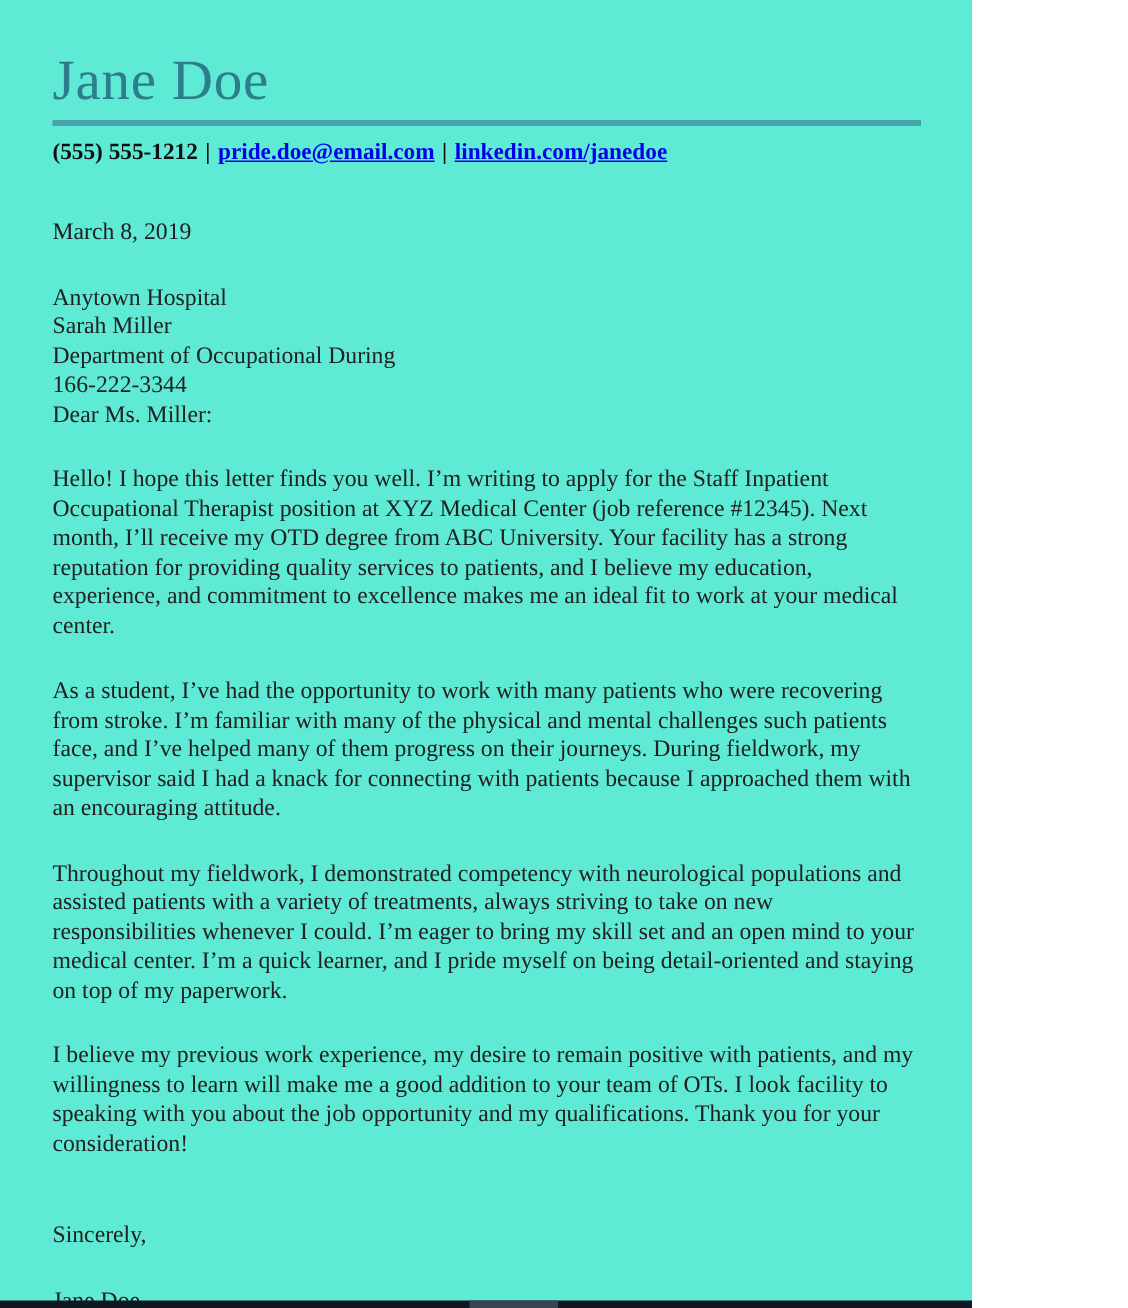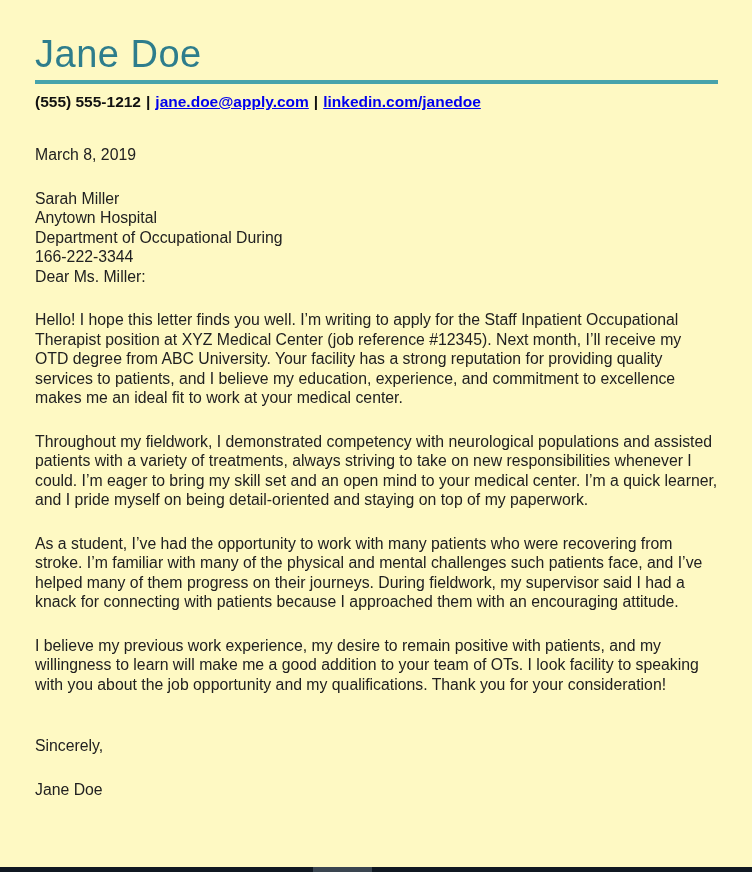--- a/index.html
+++ b/index.html
@@ -2,24 +2,24 @@
 <html><head>
 <meta charset="utf-8">
 <style>
   html, body {
     margin: 0;
     padding: 0;
     background: #ffffff;
   }
   .page {
     position: relative;
-    width: 752px;
+    width: 648px;
     height: 872px;
-    background: #fef9c3;
-    font-family: Liberation Sans, sans-serif;
+    background: #5eead4;
+    font-family: Liberation Serif, serif;
     color: #212121;
     overflow: hidden;
     box-sizing: border-box;
   }
   .content {
     padding: 0 34px 0 35px;
   }
   
   h1.name {
     margin: 0;
@@ -80,39 +80,39 @@
 </head>
 <body>
 
 <div class="page">
   <div class="content">
 
     <header>
       <h1 class="name">Jane Doe</h1>
       <div class="rule"></div>
       <div class="contact">
-        <span>(555) 555-1212</span><span class="sep">|</span><a class="link">jane.doe@apply.com</a><span class="sep">|</span><a class="link">linkedin.com/janedoe</a>
+        <span>(555) 555-1212</span><span class="sep">|</span><a class="link">pride.doe@email.com</a><span class="sep">|</span><a class="link">linkedin.com/janedoe</a>
       </div>
     </header>
 
     <main class="letter">
       <p class="date">March 8, 2019</p>
 
       <div class="recipient">
+        <div>Anytown Hospital</div>
         <div>Sarah Miller</div>
-        <div>Anytown Hospital</div>
         <div>Department of Occupational During</div>
         <div>166-222-3344</div>
       </div>
 
       <p class="salutation">Dear Ms. Miller:</p>
 
       <p class="para">Hello! I hope this letter finds you well. I’m writing to apply for the Staff Inpatient Occupational Therapist position at XYZ Medical Center (job reference #12345). Next month, I’ll receive my OTD degree from ABC University. Your facility has a strong reputation for providing quality services to patients, and I believe my education, experience, and commitment to excellence makes me an ideal fit to work at your medical center.</p>
+      <p class="para">As a student, I’ve had the opportunity to work with many patients who were recovering from stroke. I’m familiar with many of the physical and mental challenges such patients face, and I’ve helped many of them progress on their journeys. During fieldwork, my supervisor said I had a knack for connecting with patients because I approached them with an encouraging attitude.</p>
       <p class="para">Throughout my fieldwork, I demonstrated competency with neurological populations and assisted patients with a variety of treatments, always striving to take on new responsibilities whenever I could. I’m eager to bring my skill set and an open mind to your medical center. I’m a quick learner, and I pride myself on being detail-oriented and staying on top of my paperwork.</p>
-      <p class="para">As a student, I’ve had the opportunity to work with many patients who were recovering from stroke. I’m familiar with many of the physical and mental challenges such patients face, and I’ve helped many of them progress on their journeys. During fieldwork, my supervisor said I had a knack for connecting with patients because I approached them with an encouraging attitude.</p>
       <p class="para">I believe my previous work experience, my desire to remain positive with patients, and my willingness to learn will make me a good addition to your team of OTs. I look facility to speaking with you about the job opportunity and my qualifications. Thank you for your consideration!</p>
 
       <p class="closing">Sincerely,</p>
       <p class="signature">Jane Doe</p>
     </main>
 
   </div>
 
   <div class="bottombar">
     <div class="thumb"></div>

